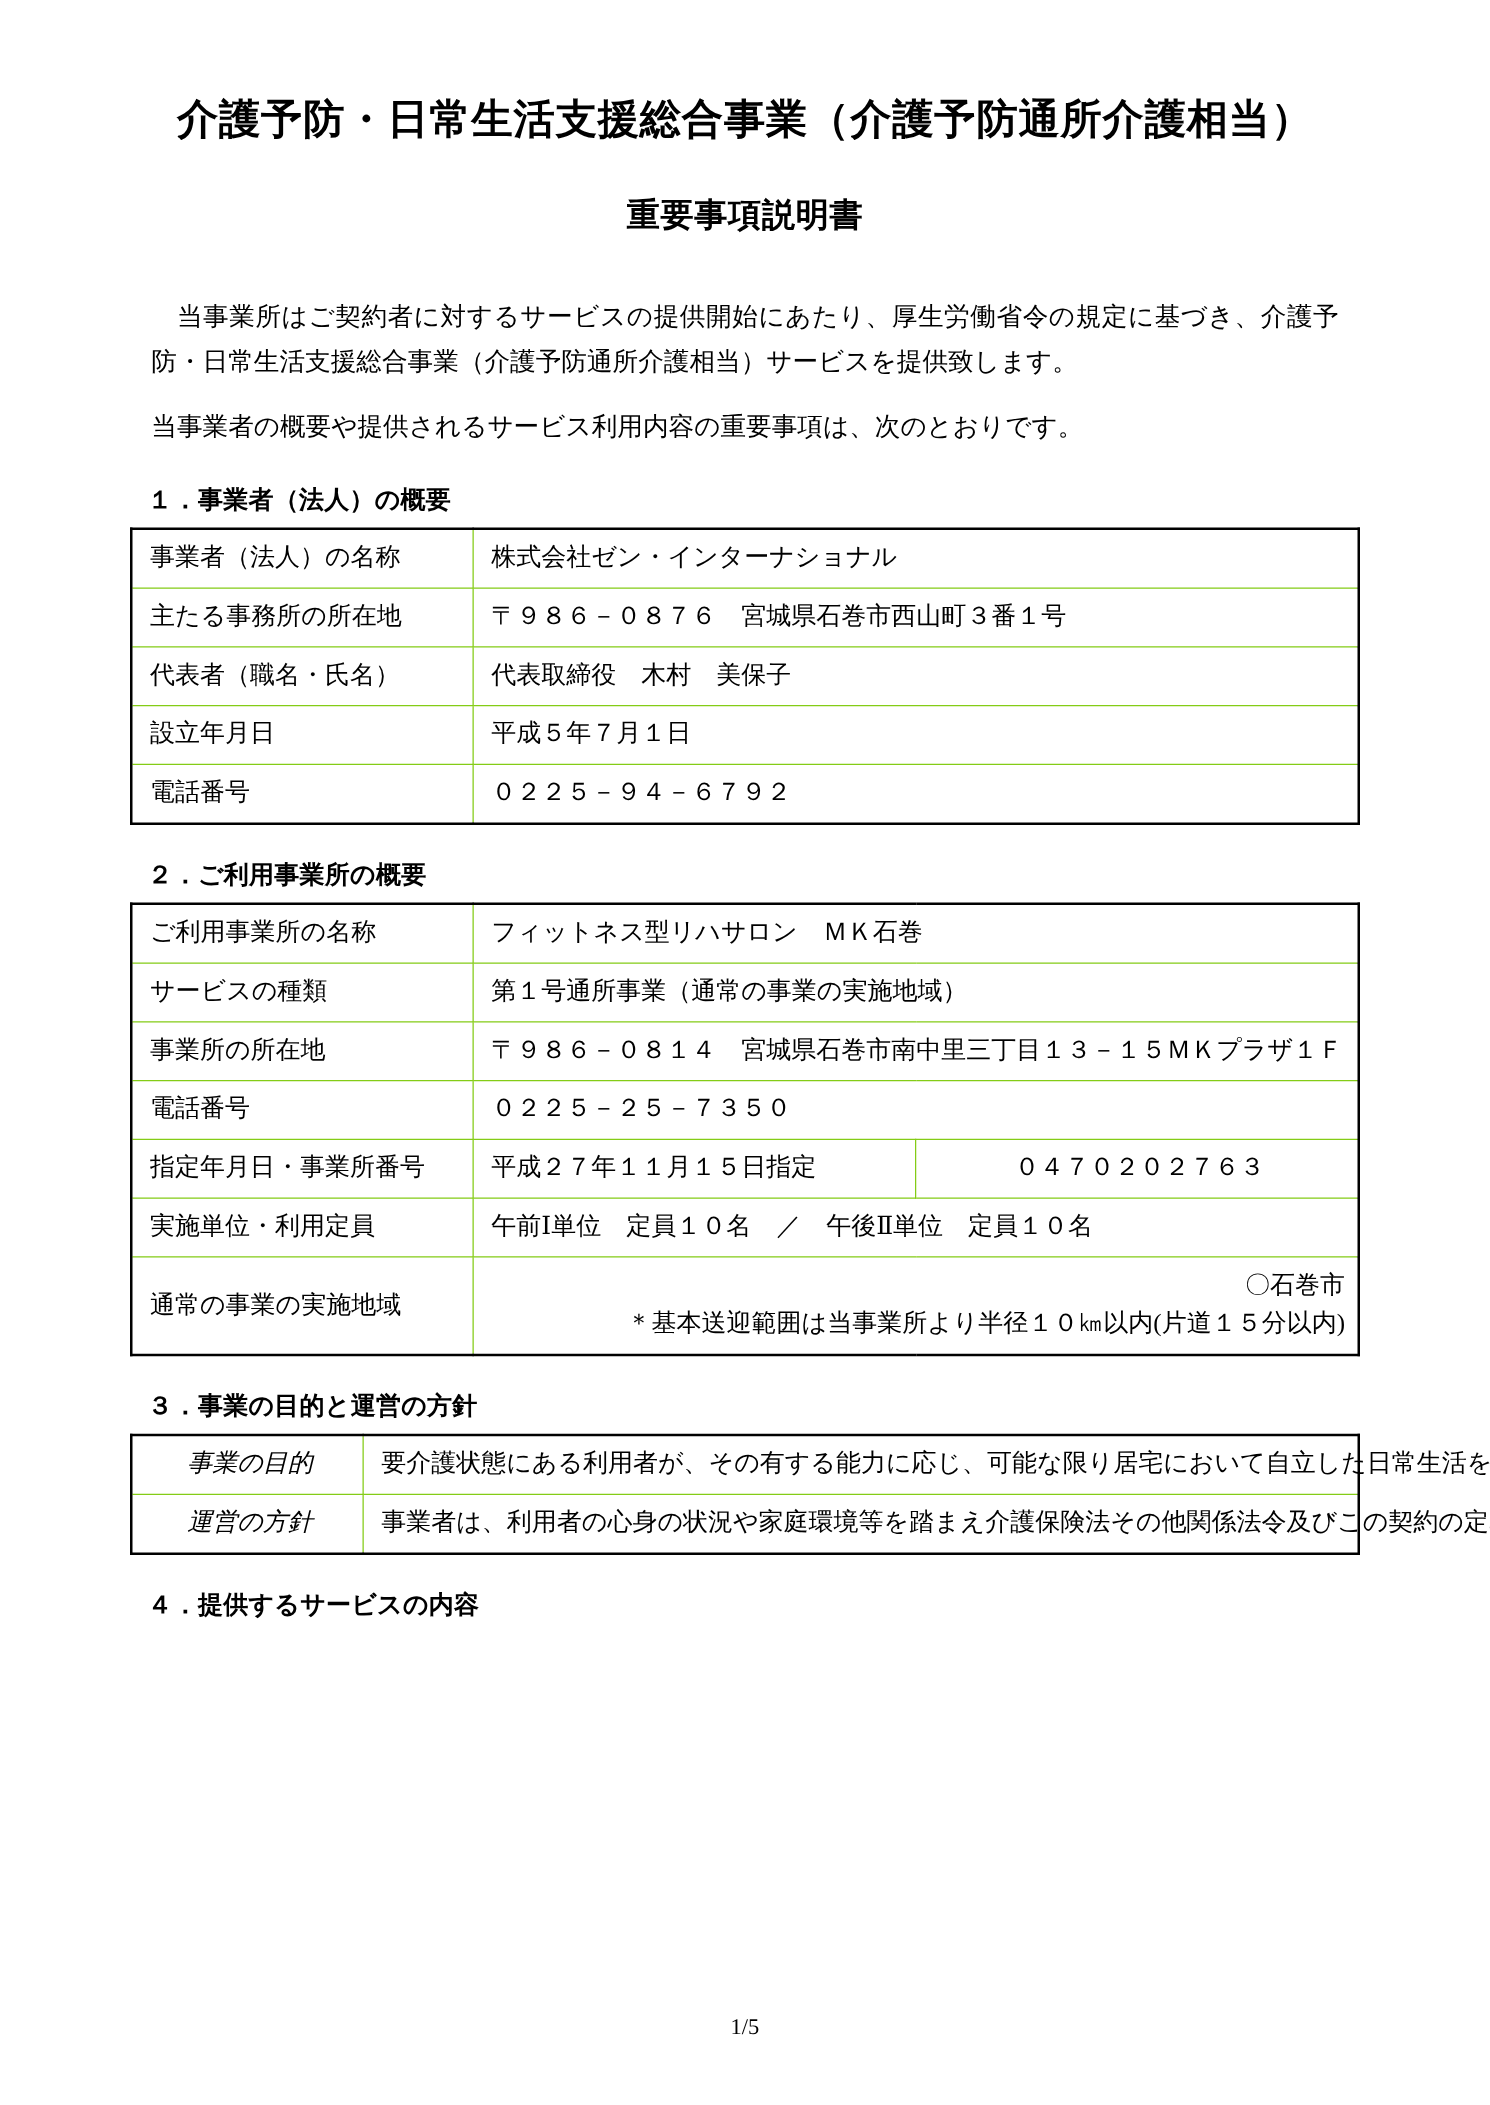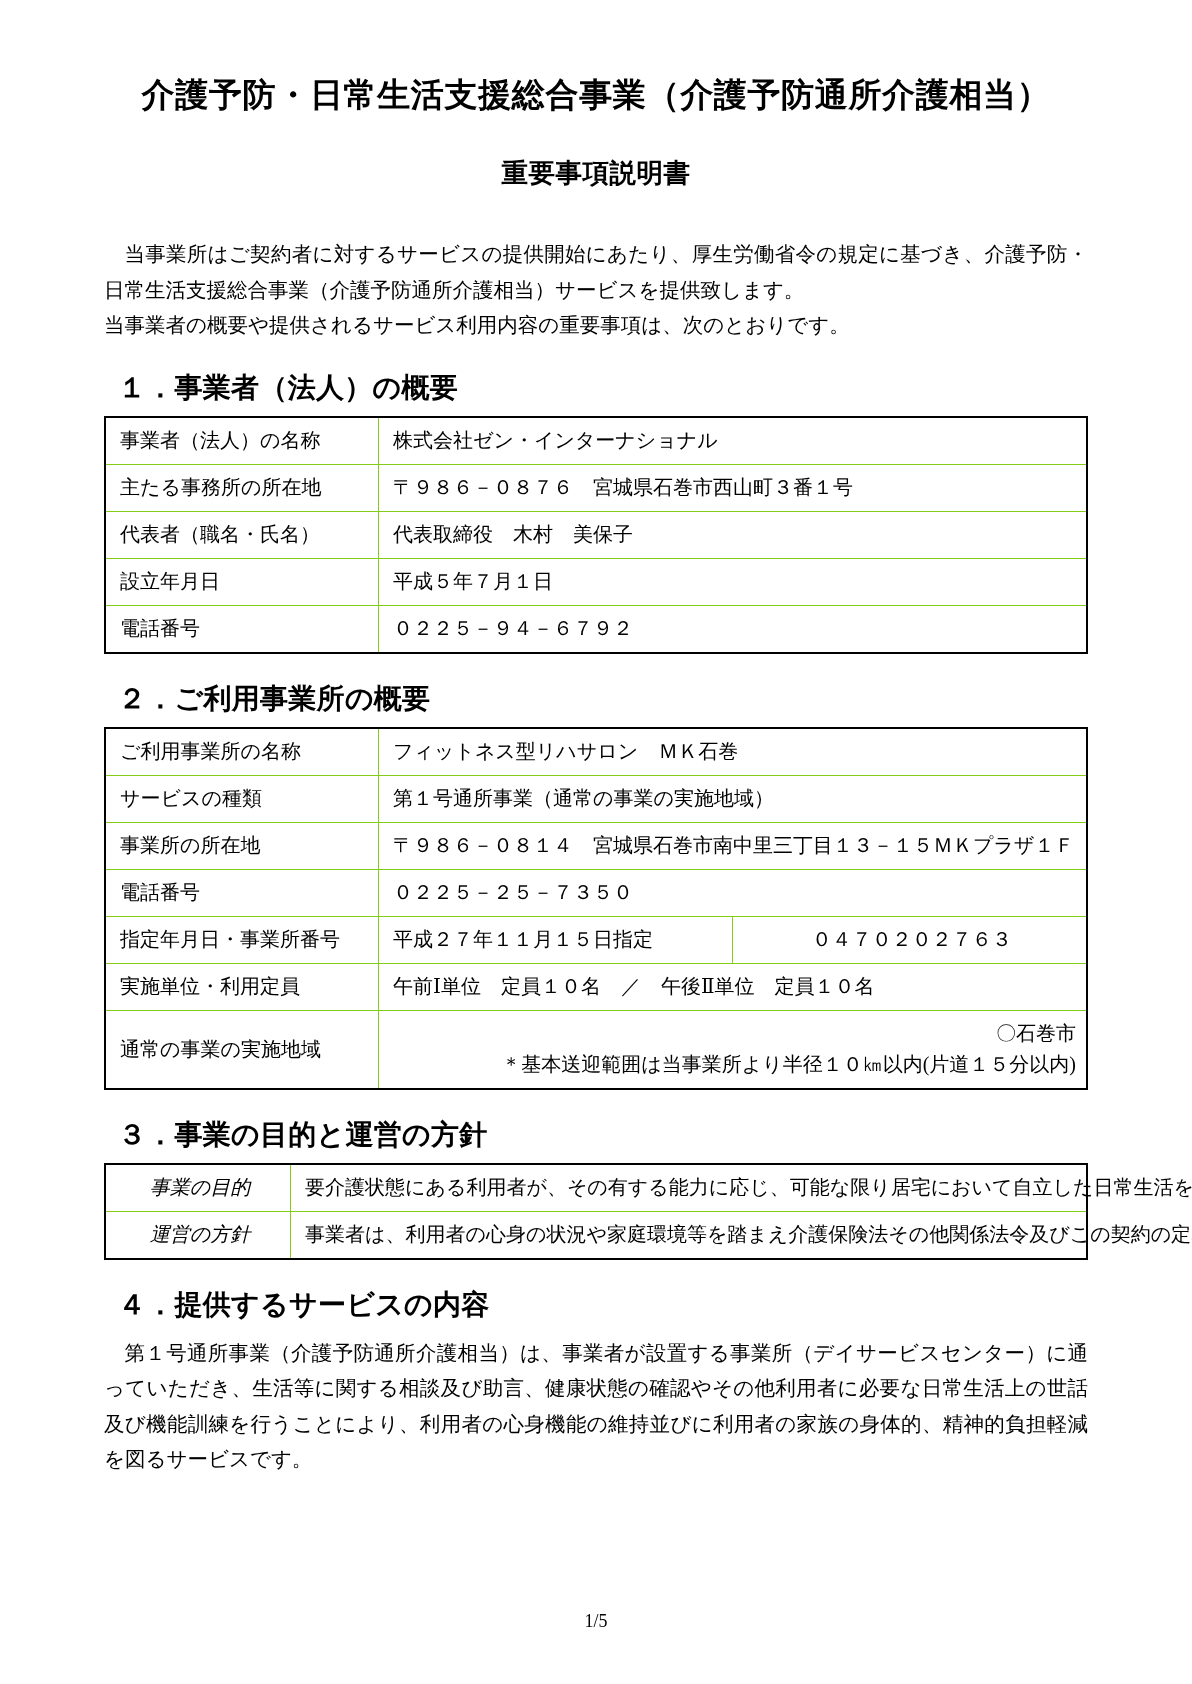--- a/index.html
+++ b/index.html
@@ -42,31 +42,31 @@
 
   
   .intro {
     margin: 46px 0 0 0;
     font-size: 20.5px;
     line-height: 1.72;
     text-align: justify;
     text-justify: inter-ideograph;
   }
   .intro p {
-    margin: 0;
+    margin: 17px;
   }
   .intro p.indent {
     text-indent: 1em;
   }
 
   
   .section-heading {
     font-family: "DejaVu Sans", "Liberation Sans", sans-serif;
     font-weight: bold;
-    font-size: 28px;
+    font-size: 20px;
     margin: 26px 0 9px 14px;
     letter-spacing: 0.01em;
   }
 
   
   table.doc-table {
     width: 100%;
     border-collapse: collapse;
     table-layout: fixed;
     font-size: 20px;
@@ -227,18 +227,17 @@
       </tr>
       <tr>
         <td class="label label-center">運営の方針</td>
         <td class="wrapcell">事業者は、利用者の心身の状況や家庭環境等を踏まえ介護保険法その他関係法令及びこの契約の定めに基づき、関係する市区町村や事業者、地域の保健・医療・福祉サービス等と綿密な連携を図りながら、利用者の要介護状態の軽減や悪化の防止、もしくは要介護状態となることの予防のため適切なサービスの提供に努めます。</td>
       </tr>
     </tbody>
   </table>
 
   <div class="section-heading">４．提供するサービスの内容</div>
   <div class="service-text">
-    <p class="indent">第１号通所事業（介護予防通所介護相当）は、事業者が設置する事業所（デイサービスセンター）に通っていただき、生活等に関する相談及び助言、健康状態の確認やその他利用者に必要な日常生活上の世話及び機能訓練を行うことにより、利用者の心身機能の維持並びに利用者の家族の身体的、精神的負担軽減を図るサービスです。</p>
   </div>
 
   <div class="page-number">1/5</div>
 
 </div>
 
 </body></html>

